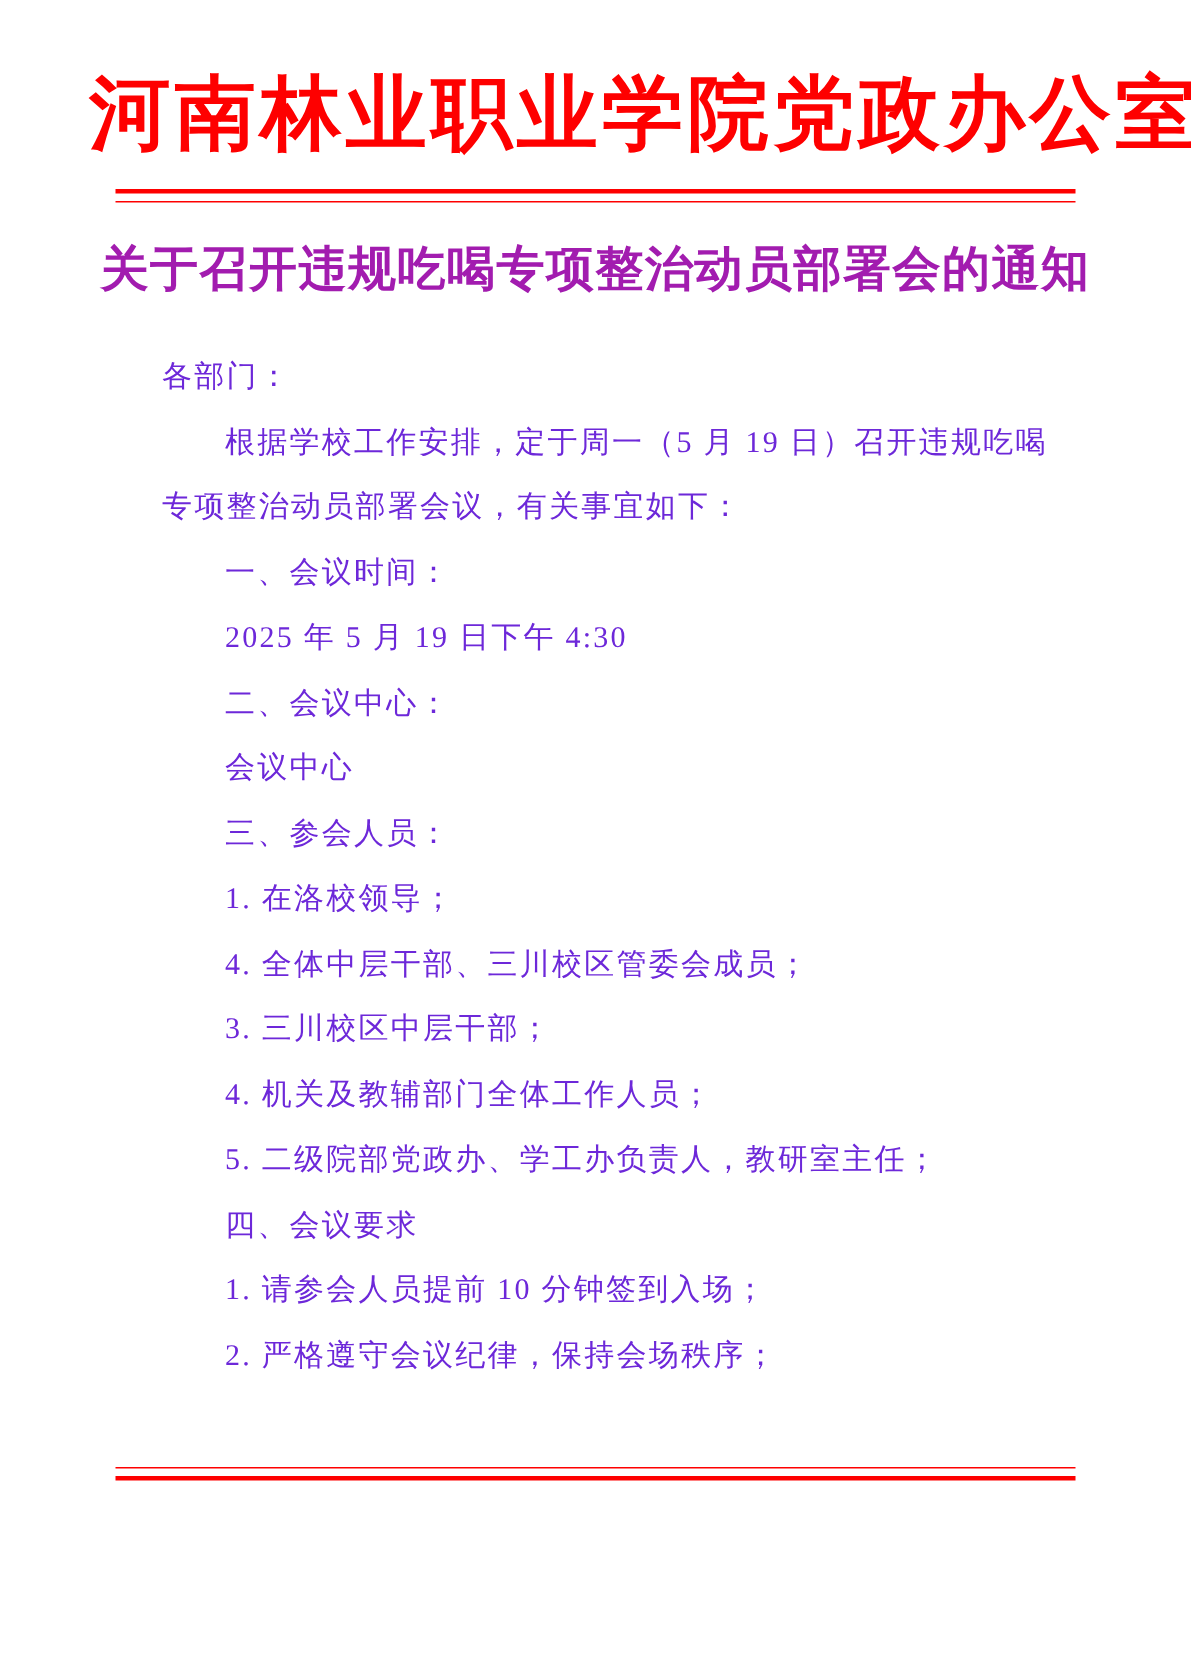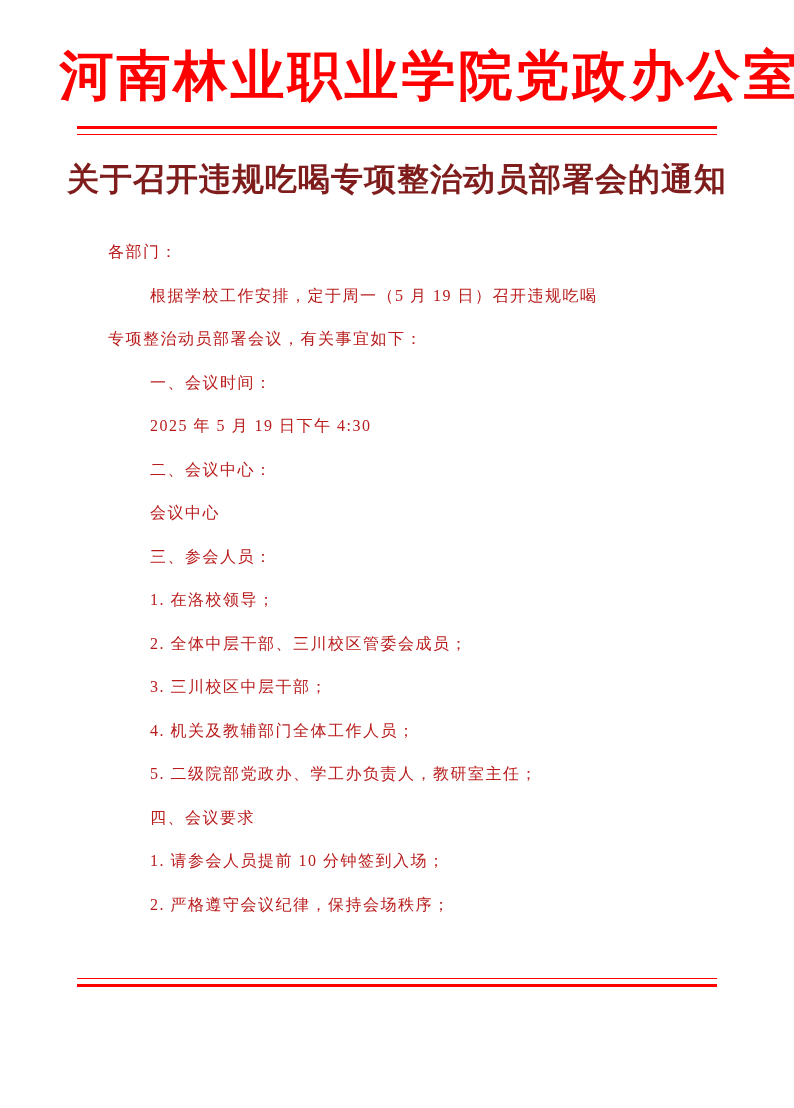--- a/index.html
+++ b/index.html
@@ -39,40 +39,40 @@
   .rule-top-thin     { top: 134px; height: 1px; }
   .rule-bottom-thin  { top: 978px; height: 1px; }
   .rule-bottom-thick { top: 984px; height: 3px; }
 
   .doc-title {
     position: absolute;
     top: 154px;
     left: 0;
     width: 100%;
     text-align: center;
-    color: #7f1d1d;
+    color: #a21caf;
     font-size: 32px;
     font-weight: bold;
     letter-spacing: 1px;
     line-height: 50px;
     white-space: nowrap;
   }
 
   .body-text {
     position: absolute;
     left: 108px;
     top: 230px;
     right: 40px;
   }
   .line {
     height: 43.5px;
     line-height: 43.5px;
-    font-size: 16px;
+    font-size: 20px;
     letter-spacing: 1.5px;
-    color: #b91c1c;
+    color: #6d28d9;
     white-space: nowrap;
     font-weight: 400;
   }
   .line.indent { padding-left: 42px; }
 </style>
 </head>
 <body>
 
 <div class="page">
 
@@ -86,21 +86,21 @@
   <div class="body-text">
     <div class="line">各部门：</div>
     <div class="line indent">根据学校工作安排，定于周一（5 月 19 日）召开违规吃喝</div>
     <div class="line">专项整治动员部署会议，有关事宜如下：</div>
     <div class="line indent">一、会议时间：</div>
     <div class="line indent">2025 年 5 月 19 日下午 4:30</div>
     <div class="line indent">二、会议中心：</div>
     <div class="line indent">会议中心</div>
     <div class="line indent">三、参会人员：</div>
     <div class="line indent">1. 在洛校领导；</div>
-    <div class="line indent">2. 全体中层干部、三川校区管委会成员；</div>
+    <div class="line indent">4. 全体中层干部、三川校区管委会成员；</div>
     <div class="line indent">3. 三川校区中层干部；</div>
     <div class="line indent">4. 机关及教辅部门全体工作人员；</div>
     <div class="line indent">5. 二级院部党政办、学工办负责人，教研室主任；</div>
     <div class="line indent">四、会议要求</div>
     <div class="line indent">1. 请参会人员提前 10 分钟签到入场；</div>
     <div class="line indent">2. 严格遵守会议纪律，保持会场秩序；</div>
   </div>
 
   <div class="rule rule-bottom-thin"></div>
   <div class="rule rule-bottom-thick"></div>

